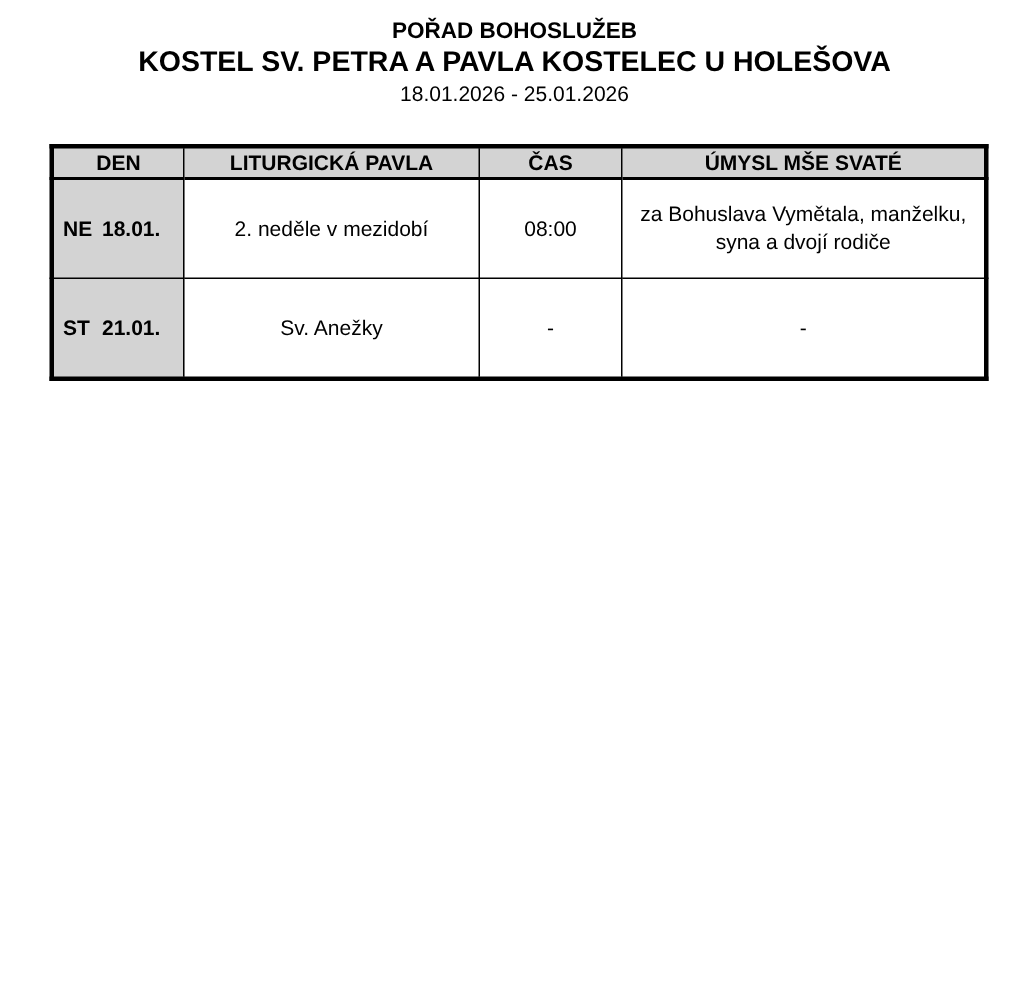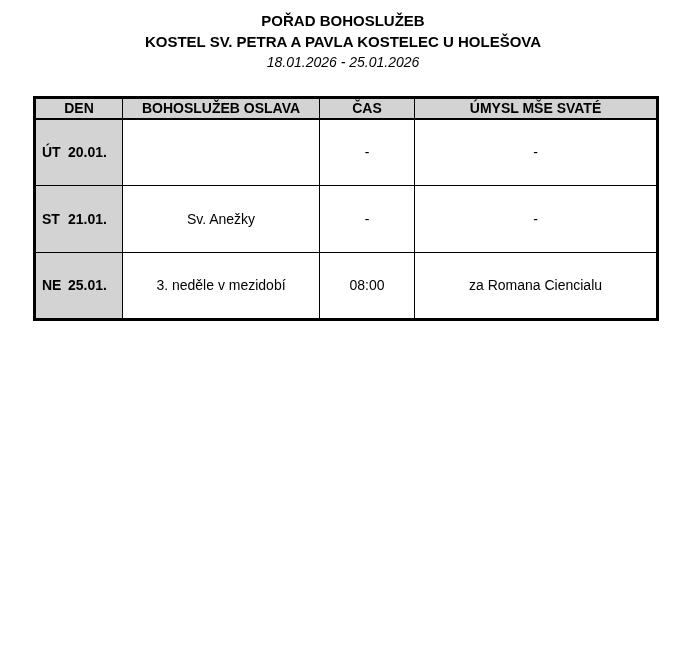--- a/index.html
+++ b/index.html
@@ -18,29 +18,28 @@
     font-family: "Liberation Sans", sans-serif;
     overflow: hidden;
   }
   .doc-header { padding-top: 10px; text-align: center; }
   .doc-title {
     font-size: 15px;
     font-weight: bold;
     line-height: 21px;
   }
   .doc-subtitle {
-    font-size: 15px;
+    font-size: 19px;
     font-weight: bold;
     line-height: 21px;
   }
   .doc-daterange {
     font-size: 14px;
     font-weight: normal;
     line-height: 21px;
-    font-style: italic;
   }
   table.schedule {
     border-collapse: collapse;
     table-layout: fixed;
     margin: 23px 0 14px 33px;
     width: 623px;
     border: 3px solid var(--border);
   }
   table.schedule th {
     background: var(--shade);
@@ -85,40 +84,35 @@
   <table class="schedule">
     <colgroup>
       <col style="width:88px">
       <col style="width:197px">
       <col style="width:95px">
       <col style="width:243px">
     </colgroup>
     <thead>
       <tr>
         <th>DEN</th>
-        <th>BOHOSLUŽEB OSLAVA</th>
+        <th>LITURGICKÁ PAVLA</th>
         <th>ČAS</th>
         <th>ÚMYSL MŠE SVATÉ</th>
       </tr>
     </thead>
     <tbody id="schedule-body">
         <tr>
-          <td class="day-cell"><span class="day-abbr">ÚT</span><span>20.01.</span></td>
-          <td></td>
-          <td>-</td>
-          <td>-</td>
+          <td class="day-cell"><span class="day-abbr">NE</span><span>18.01.</span></td>
+          <td>2. neděle v mezidobí</td>
+          <td>08:00</td>
+          <td>za Bohuslava Vymětala, manželku,
+syna a dvojí rodiče</td>
         </tr>
         <tr>
           <td class="day-cell"><span class="day-abbr">ST</span><span>21.01.</span></td>
           <td>Sv. Anežky</td>
           <td>-</td>
           <td>-</td>
         </tr>
-        <tr>
-          <td class="day-cell"><span class="day-abbr">NE</span><span>25.01.</span></td>
-          <td>3. neděle v mezidobí</td>
-          <td>08:00</td>
-          <td>za Romana Ciencialu</td>
-        </tr>
       </tbody>
   </table>
 
 </div>
 
 </body></html>

